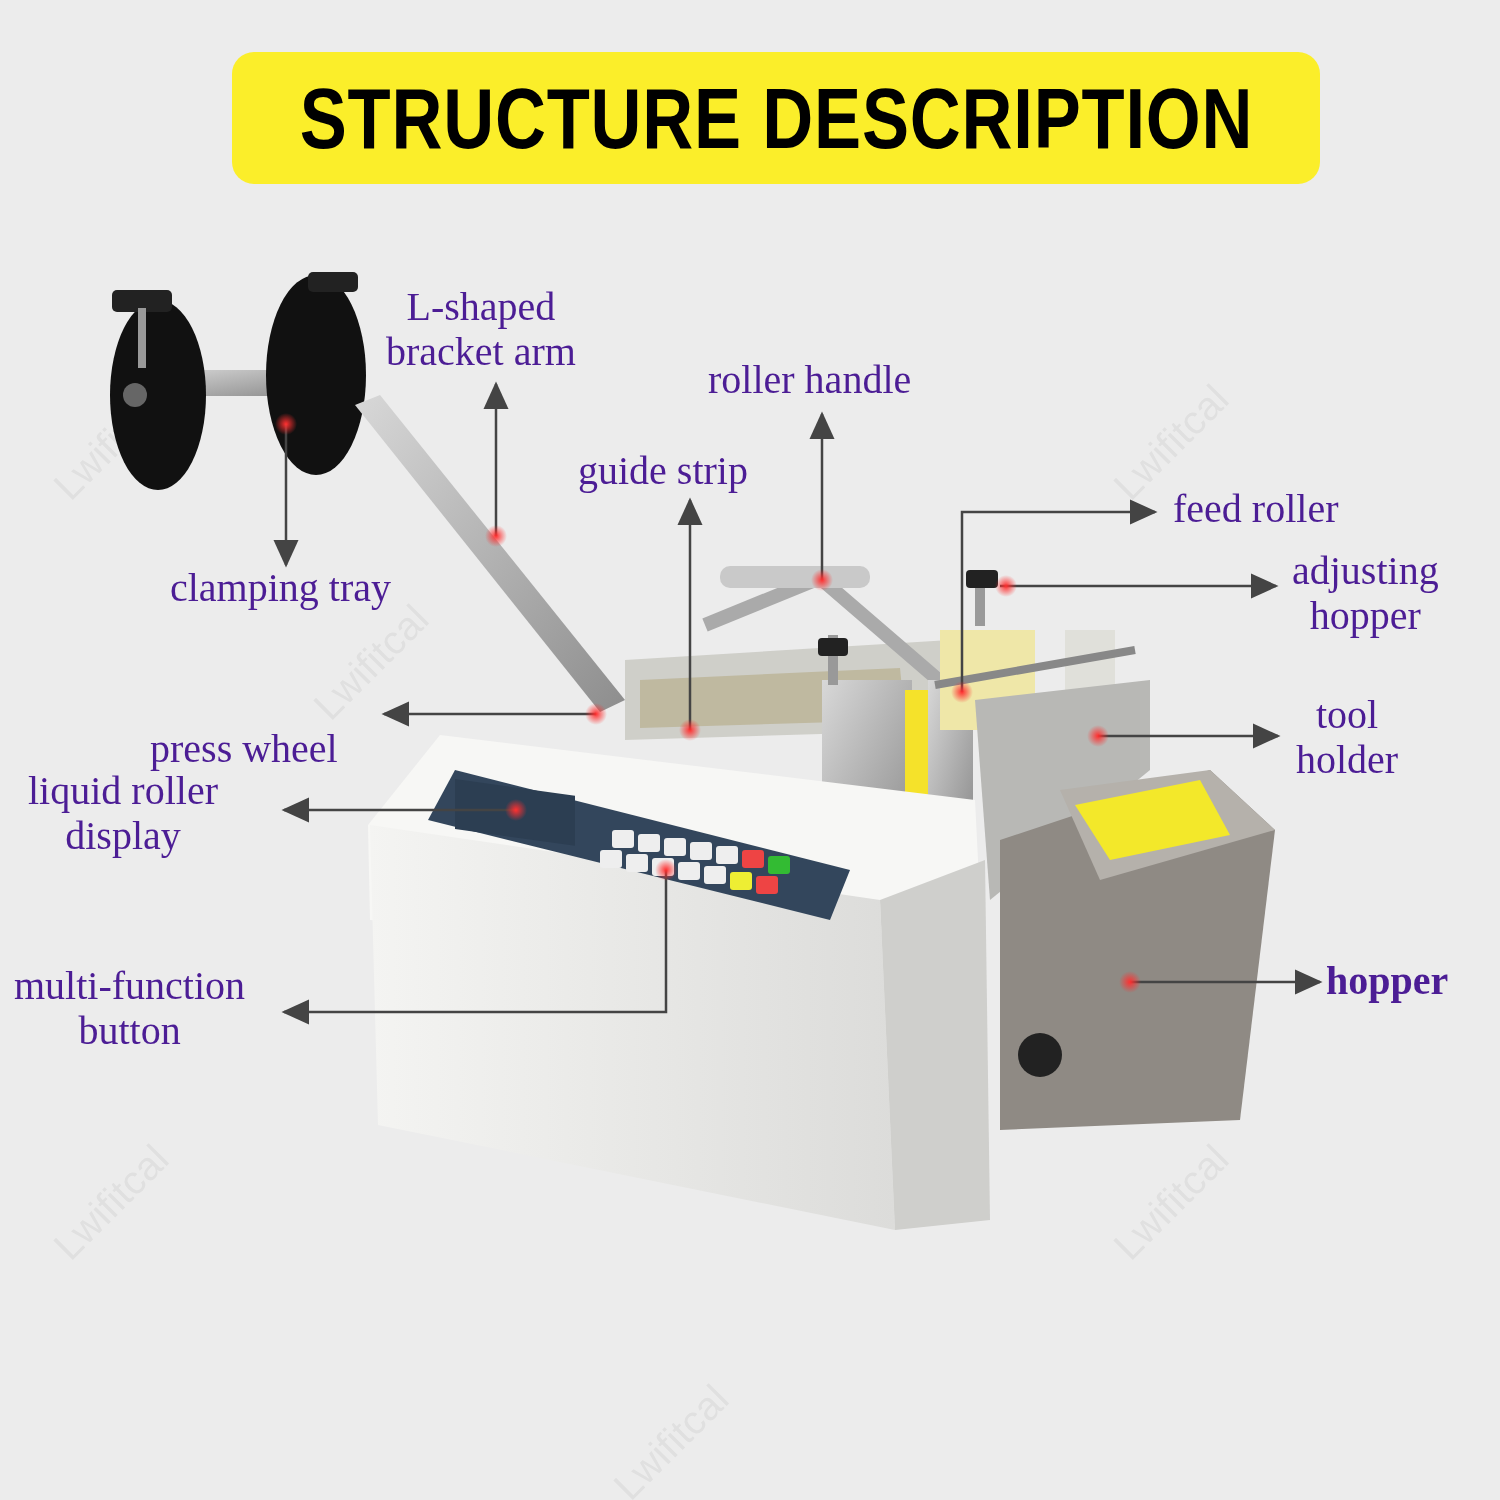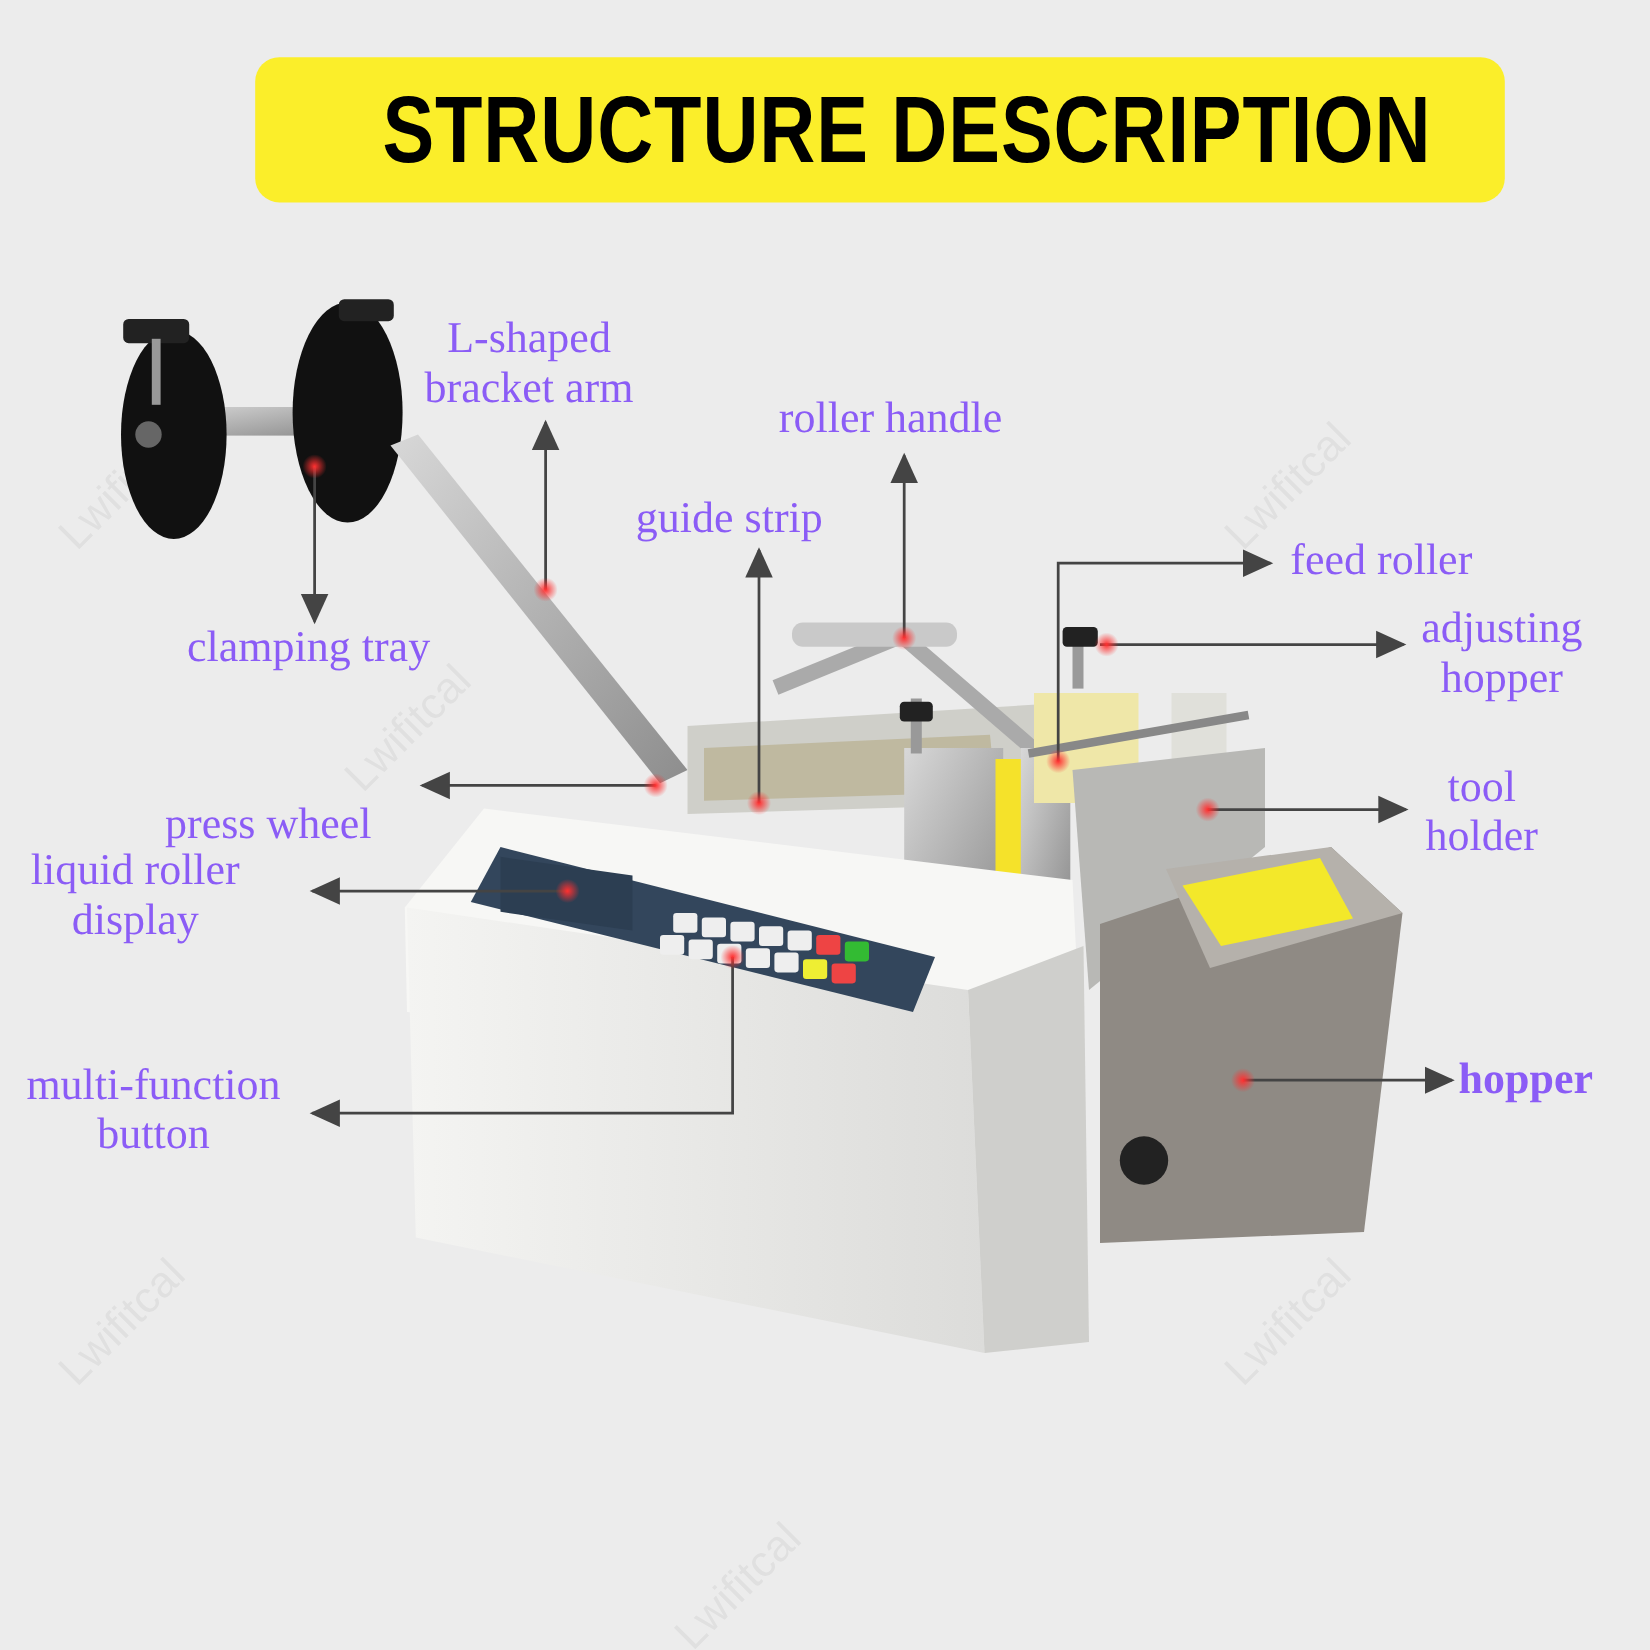--- a/index.html
+++ b/index.html
@@ -1,19 +1,19 @@
 <!DOCTYPE html>
 <html><head>
 <meta charset="utf-8">
 <style>
   html,body{margin:0;padding:0;}
   body{width:1500px;height:1500px;background:#ececec;position:relative;overflow:hidden;font-family:"Liberation Serif","DejaVu Serif",serif;}
-  .banner{position:absolute;left:232px;top:52px;width:1088px;height:132px;background:#fbee2a;border-radius:22px;display:flex;align-items:center;justify-content:center;padding-left:48px;}
+  .banner{position:absolute;left:232px;top:52px;width:1088px;height:132px;background:#fbee2a;border-radius:22px;display:flex;align-items:center;justify-content:center;}
   .banner-title{font-family:"Liberation Sans","DejaVu Sans",sans-serif;font-weight:bold;font-size:86px;letter-spacing:1px;color:#000;transform:scaleX(0.82);white-space:nowrap;}
-  .label{position:absolute;color:#8b5cf6;font-size:40px;line-height:45px;text-align:center;white-space:nowrap;}
+  .label{position:absolute;color:#4c1d95;font-size:40px;line-height:45px;text-align:center;white-space:nowrap;}
   svg.art{position:absolute;left:0;top:0;}
   .wm{position:absolute;color:rgba(0,0,0,0.05);font-family:"Liberation Sans",sans-serif;font-size:40px;transform:rotate(-45deg);white-space:nowrap;}
 </style>
 </head>
 <body>
 
 <div class="wm" style="left:40px;top:420px;">Lwifitcal</div>
 <div class="wm" style="left:300px;top:640px;">Lwifitcal</div>
 <div class="wm" style="left:1100px;top:420px;">Lwifitcal</div>
 <div class="wm" style="left:40px;top:1180px;">Lwifitcal</div>
@@ -162,19 +162,19 @@
   <div>press wheel</div>
 </div>
 <div class="label" style="left:1296px;top:692px;">
   <div>tool</div>
   <div>holder</div>
 </div>
 <div class="label" style="left:28px;top:768px;">
   <div>liquid roller</div>
   <div>display</div>
 </div>
-<div class="label" style="left:24px;top:963px;">
+<div class="label" style="left:14px;top:963px;">
   <div>multi-function</div>
   <div>button</div>
 </div>
 <div class="label" style="left:1326px;top:958px;font-weight:bold;">
   <div>hopper</div>
 </div>
 
 </body></html>

